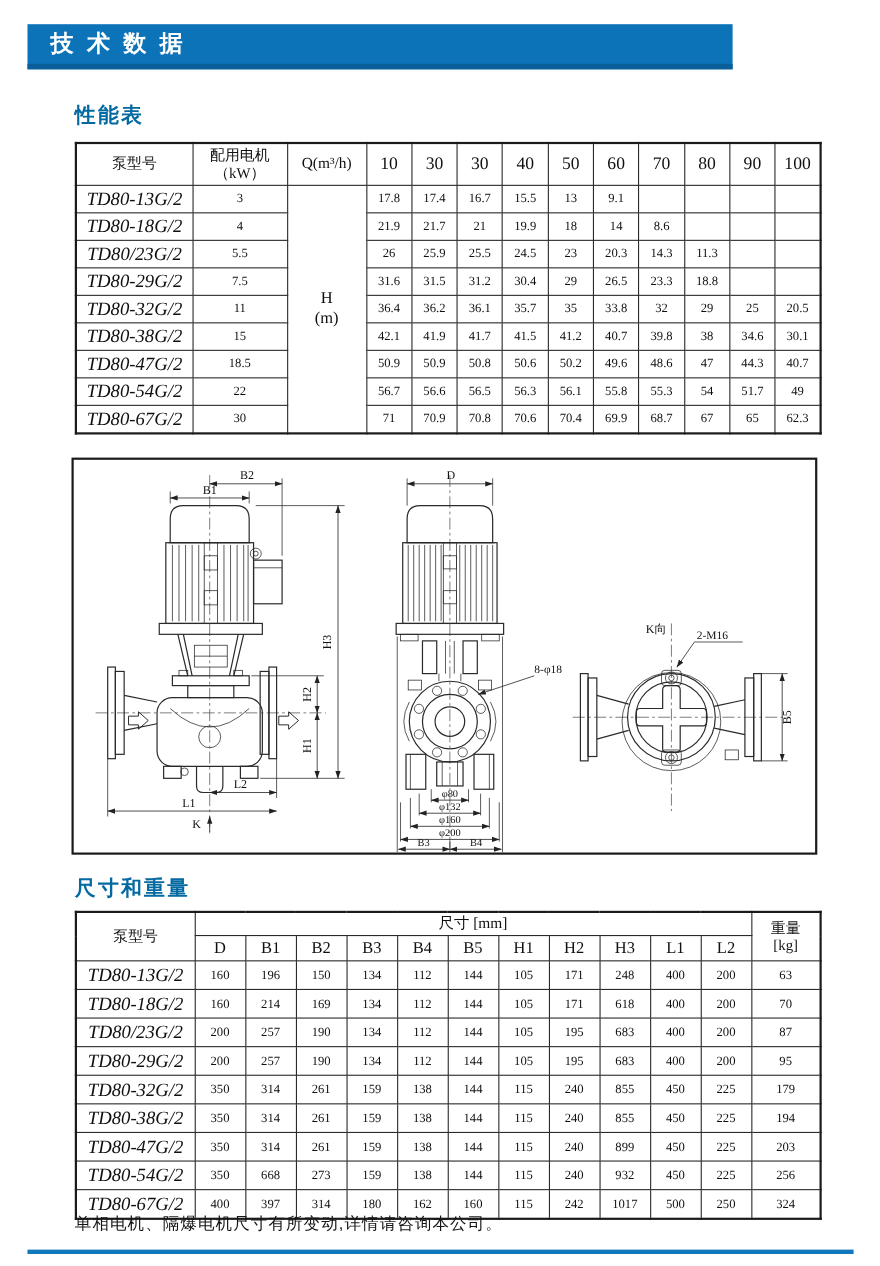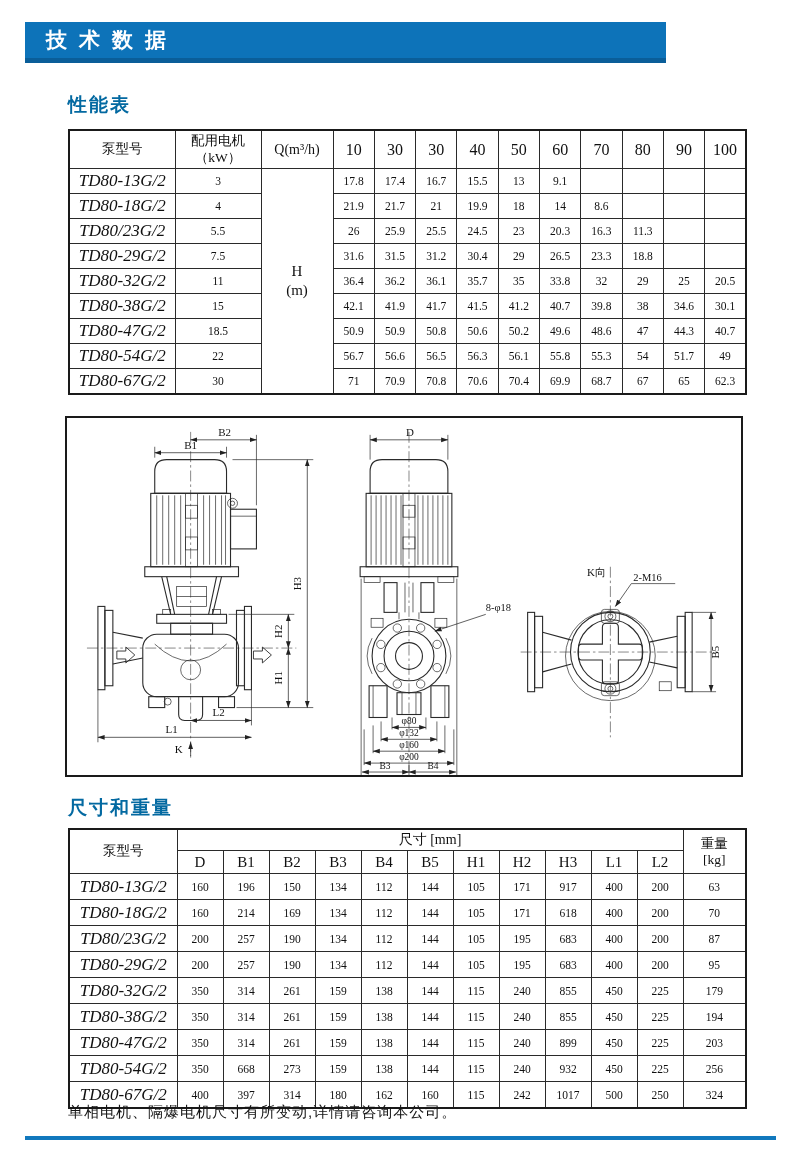--- a/index.html
+++ b/index.html
@@ -139,21 +139,21 @@
       </tr>
       <tr>
         <td class="model">TD80/23G/2</td>
         <td class="num">5.5</td>
         <td class="num">26</td>
         <td class="num">25.9</td>
         <td class="num">25.5</td>
         <td class="num">24.5</td>
         <td class="num">23</td>
         <td class="num">20.3</td>
-        <td class="num">16.3</td>
+        <td class="num">14.3</td>
         <td class="num">11.3</td>
         <td class="num"></td>
         <td class="num"></td>
       </tr>
       <tr>
         <td class="model">TD80-29G/2</td>
         <td class="num">7.5</td>
         <td class="num">31.6</td>
         <td class="num">31.5</td>
         <td class="num">31.2</td>
@@ -446,21 +446,21 @@
       <tr>
         <td class="model">TD80-13G/2</td>
         <td class="num">160</td>
         <td class="num">196</td>
         <td class="num">150</td>
         <td class="num">134</td>
         <td class="num">112</td>
         <td class="num">144</td>
         <td class="num">105</td>
         <td class="num">171</td>
-        <td class="num">917</td>
+        <td class="num">248</td>
         <td class="num">400</td>
         <td class="num">200</td>
         <td class="num">63</td>
       </tr>
       <tr>
         <td class="model">TD80-18G/2</td>
         <td class="num">160</td>
         <td class="num">214</td>
         <td class="num">169</td>
         <td class="num">134</td>

